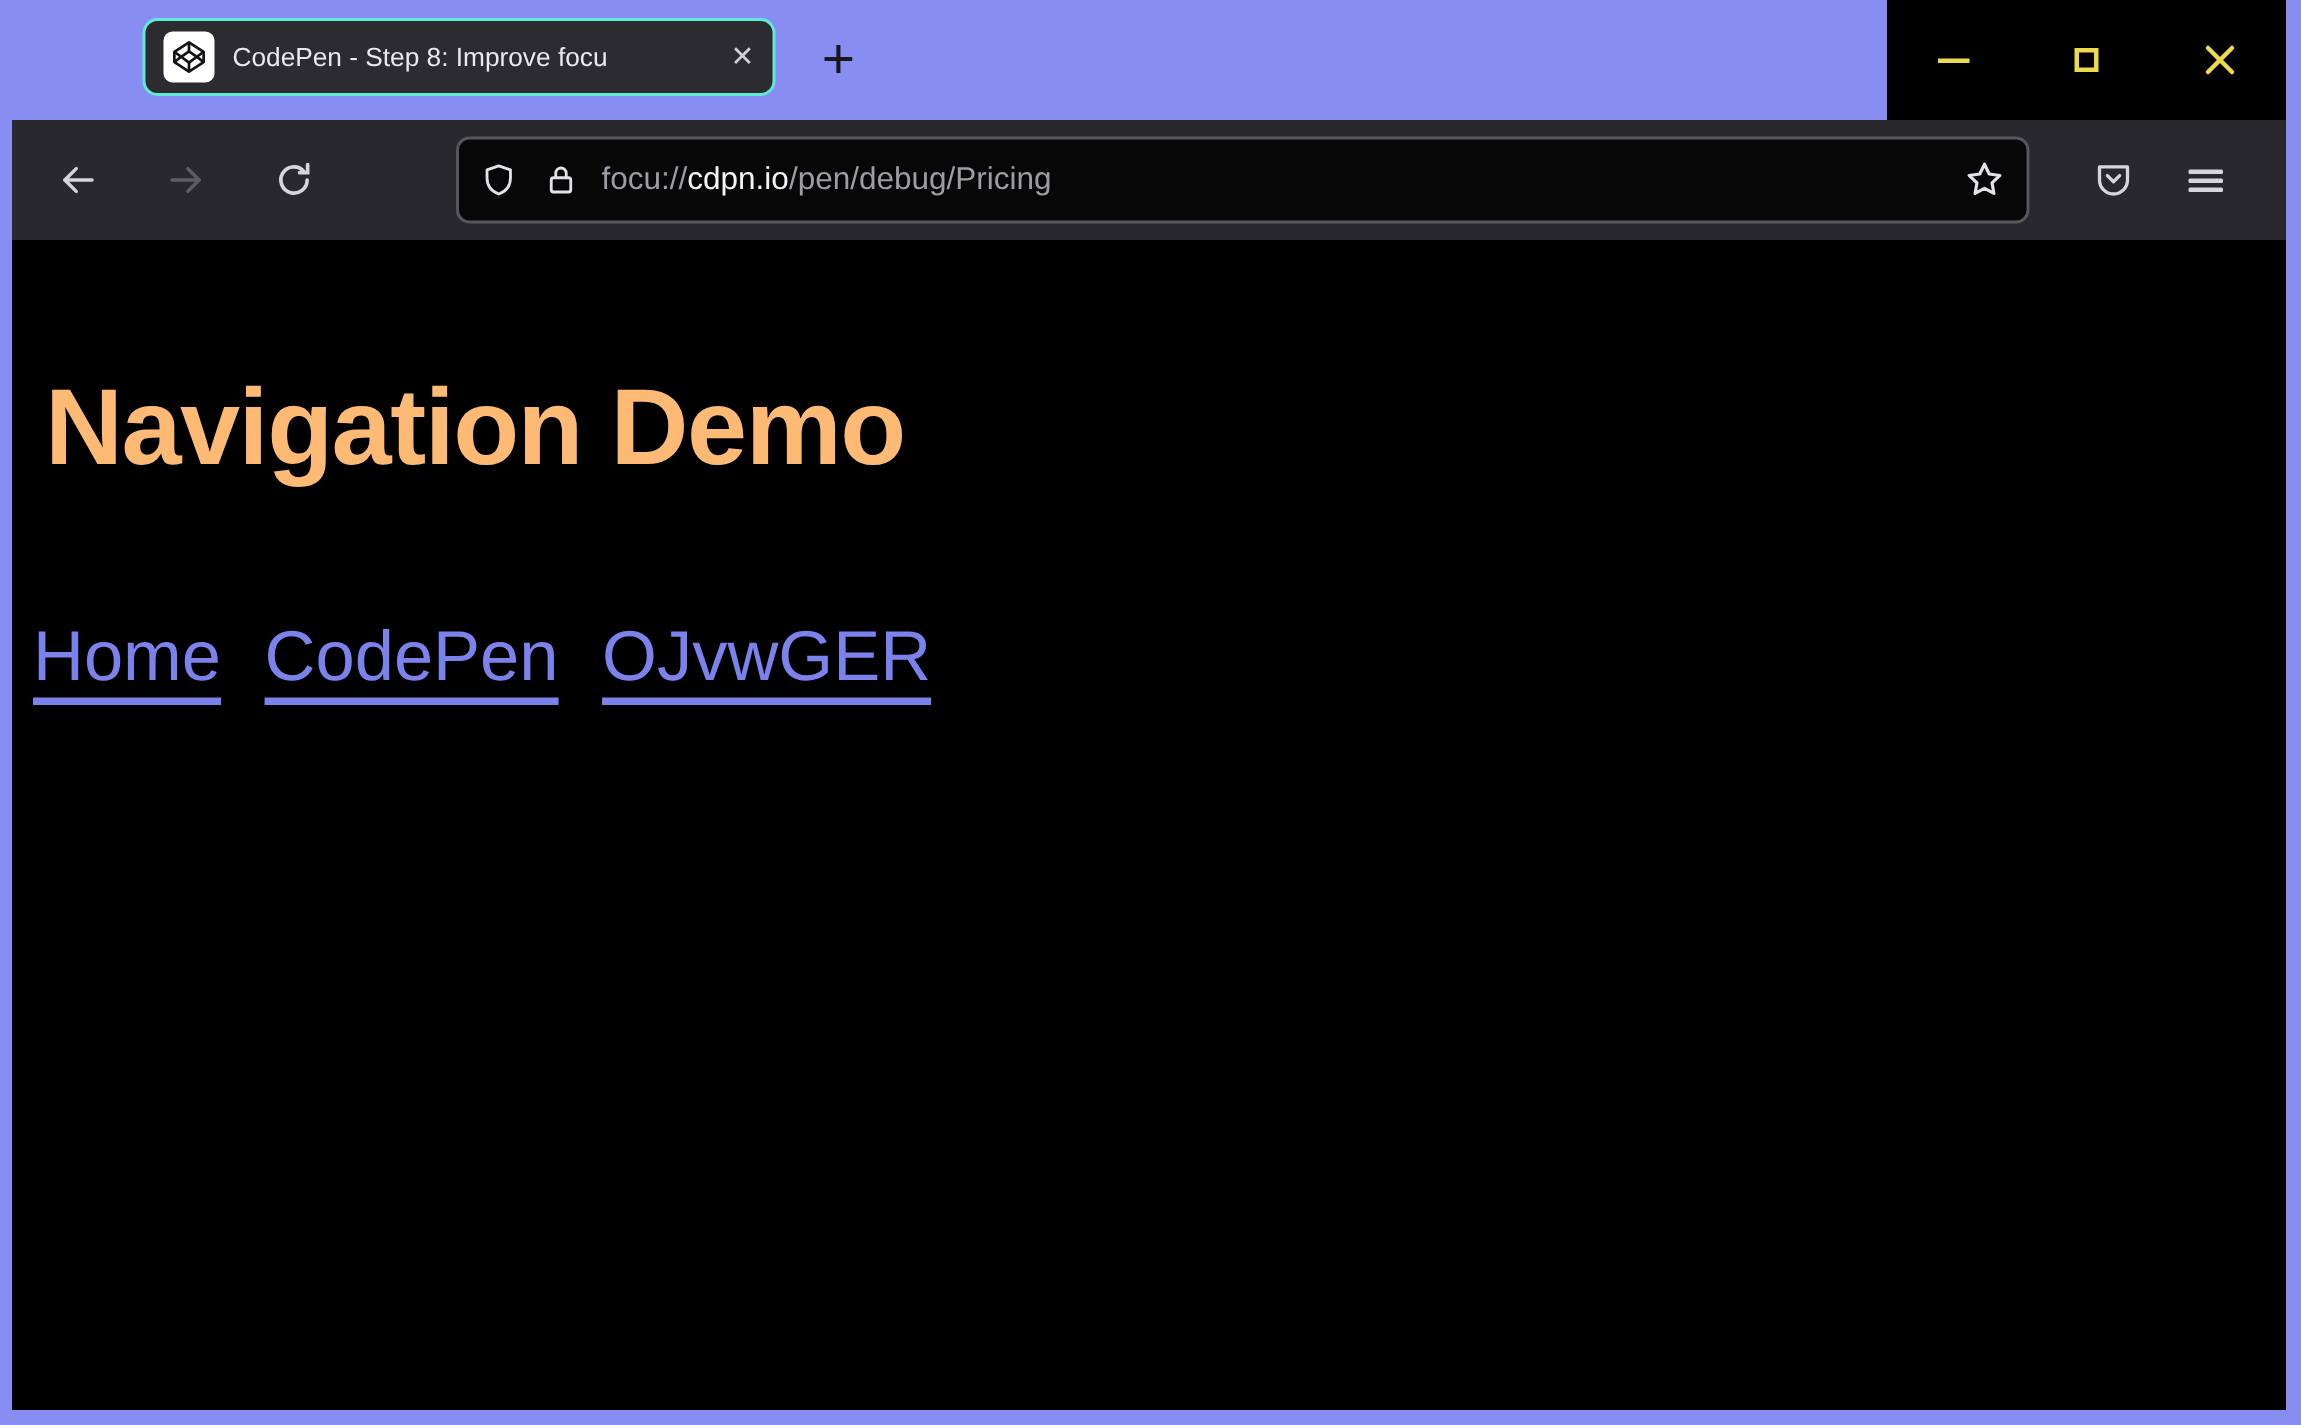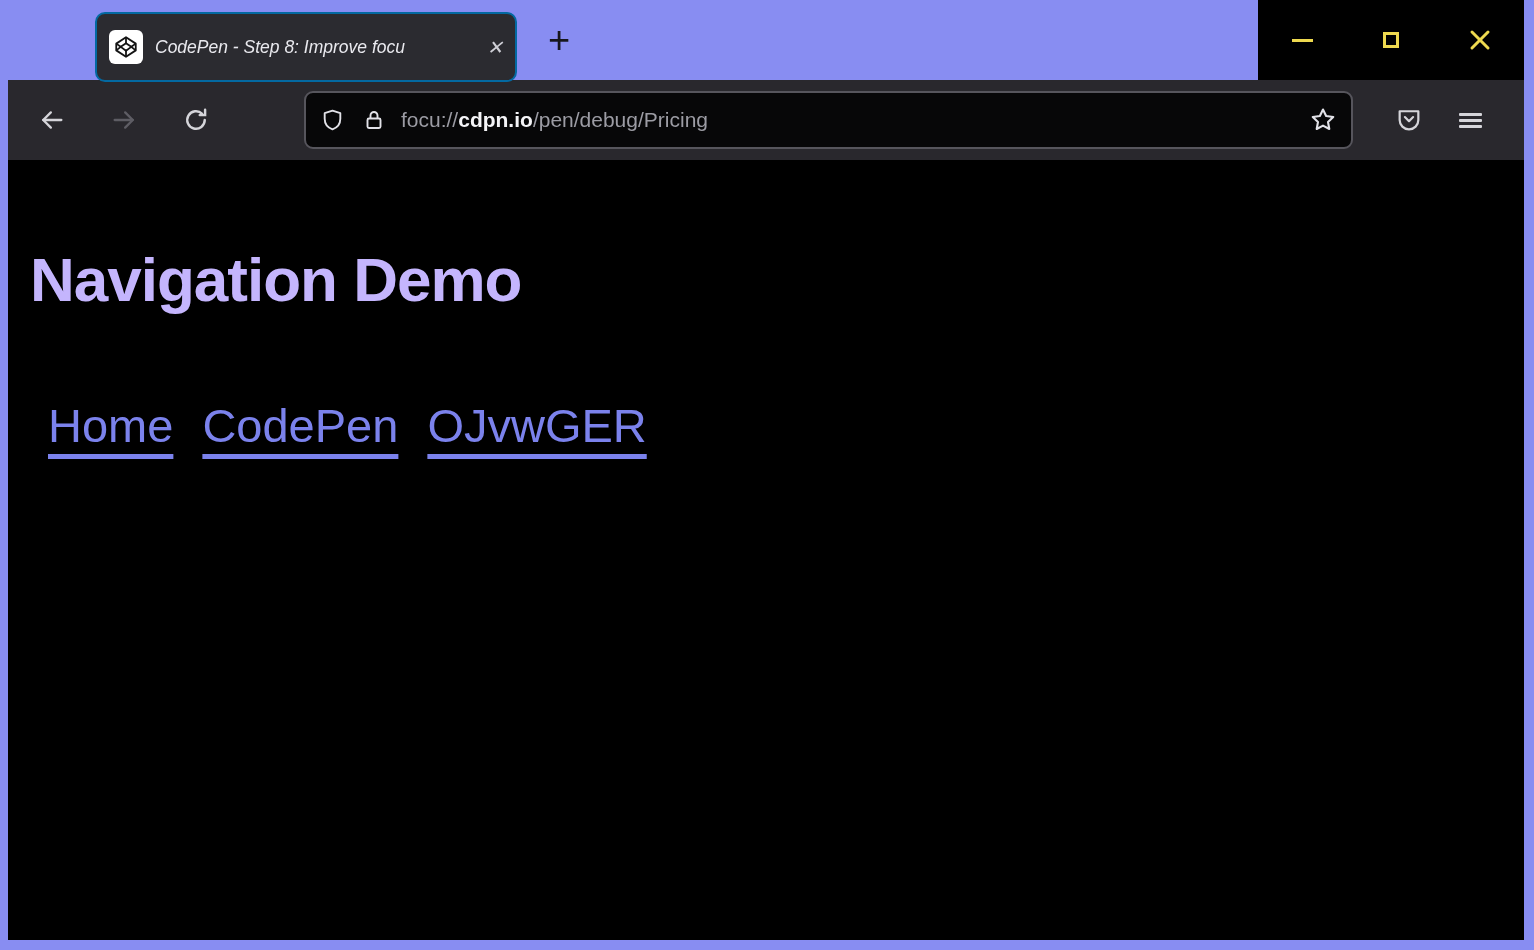--- a/index.html
+++ b/index.html
@@ -11,27 +11,26 @@
     width: 1534px; height: 950px;
     background: #888df2;            
     overflow: hidden;
   }
 
   
   .tabbar { position: relative; height: 80px; }
 
   .tab {
     position: absolute; left: 95px; top: 12px;
-    width: 422px; height: 70px;
+    width: 422px; height: 52px;
     background: #2b2b30;
-    border: 2px solid #0369a1;
+    border: 2px solid #5eead4;
     border-radius: 10px;
     display: flex; align-items: center;
     padding: 0 12px;
-    font-style: italic;
   }
   .favicon {
     width: 34px; height: 34px; flex: 0 0 34px;
     background: #fff; border-radius: 6px;
     display: grid; place-items: center;
     margin-right: 12px;
   }
   .tab-title {
     flex: 1; color: #e9e9ee; font-size: 17.5px; white-space: nowrap; overflow: hidden;
     -webkit-mask-image: linear-gradient(to right, #000 78%, transparent 96%);
@@ -74,41 +73,41 @@
     background: #070708;
     border: 2px solid #56555c;
     border-radius: 9px;
     display: flex; align-items: center;
     padding: 0 14px;
     font-size: 21px;
   }
   .url-shield { margin-right: 17px; display: grid; place-items: center; }
   .url-lock   { margin-right: 15px; display: grid; place-items: center; }
   .url-text { color: #9c9ca4; white-space: nowrap; }
-  .url-domain { color: #f4f4f7; font-weight: 700; }
+  .url-domain { color: #f4f4f7; font-weight: 400; }
   .url-spacer { flex: 1; }
   .url-star { display: grid; place-items: center; }
 
   .btn-pocket { margin-left: 0; }
   .btn-menu   { margin-left: 36px; margin-right: 42px; }
   .hamburger div { width: 23px; height: 3px; background: #d5d5da; margin: 3px 0; border-radius: 1px; }
 
   
   .content {
     height: 780px; margin: 0 10px 0 8px;
     background: #000;
     overflow: hidden;
   }
   .page-heading {
     margin: 86px 0 0 22px;
-    font-size: 62px; line-height: 1.1; font-weight: 700;
-    color: #c4b5fd; letter-spacing: -1px;
+    font-size: 72px; line-height: 1.1; font-weight: 700;
+    color: #fdba74; letter-spacing: -1px;
   }
   .site-nav {
-    margin: 84px 0 0 40px;
+    margin: 84px 0 0 14px;
     display: flex; gap: 29px; align-items: baseline;
     font-size: 47px;
   }
   .navlink {
     color: #7b82ec;
     text-decoration: underline;
     text-decoration-thickness: 5px;
     text-underline-offset: 12px;
   }
   .navlink.focused {

